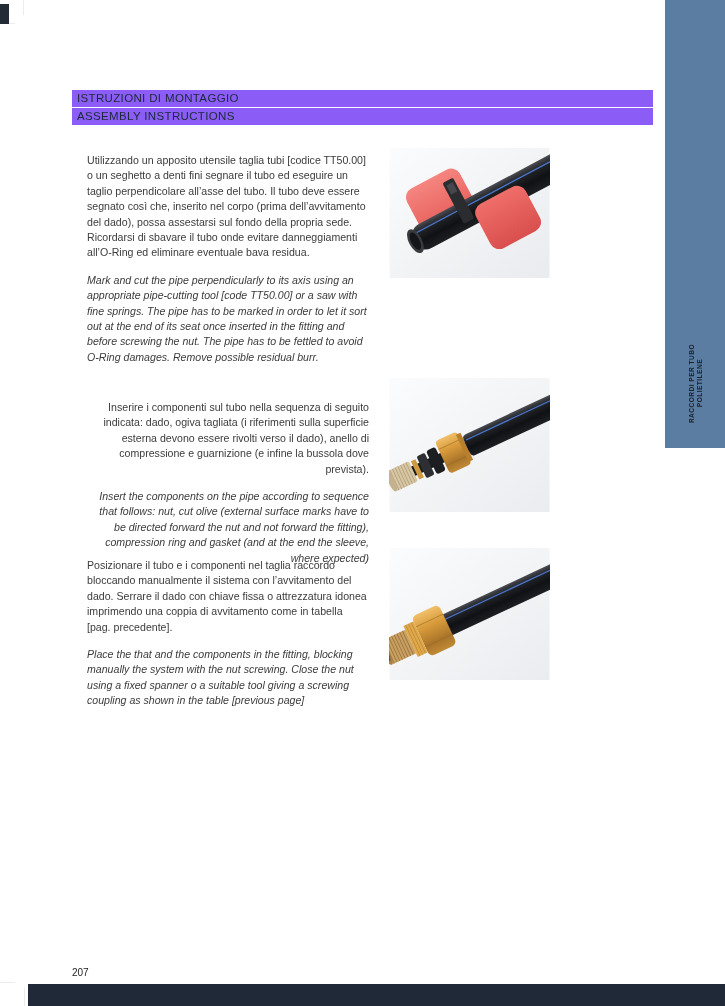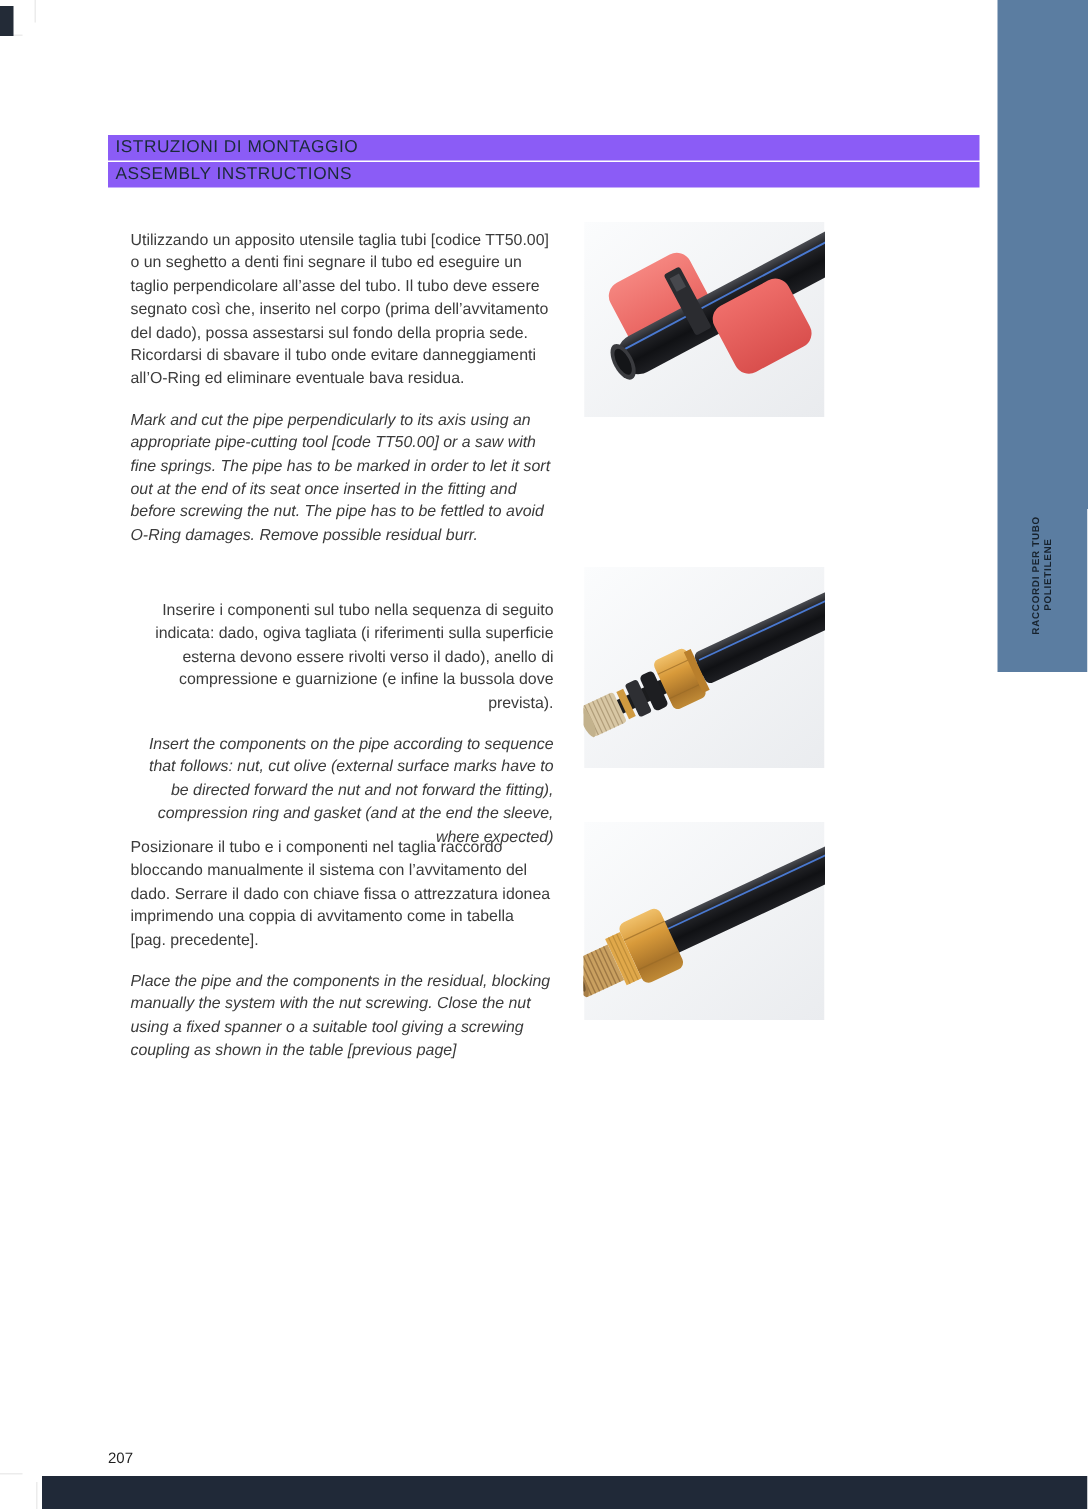--- a/index.html
+++ b/index.html
@@ -96,21 +96,21 @@
   <p class="en">Mark and cut the pipe perpendicularly to its axis using an appropriate pipe-cutting tool [code TT50.00] or a saw with fine springs. The pipe has to be marked in order to let it sort out at the end of its seat once inserted in the fitting and before screwing the nut. The pipe has to be fettled to avoid O-Ring damages. Remove possible residual burr.</p>
 </div>
 
 <div class="section sec-2">
   <p class="it">Inserire i componenti sul tubo nella sequenza di seguito indicata: dado, ogiva tagliata (i riferimenti sulla superficie esterna devono essere rivolti verso il dado), anello di compressione e guarnizione (e infine la bussola dove prevista).</p>
   <p class="en">Insert the components on the pipe according to sequence that follows: nut, cut olive (external surface marks have to be directed forward the nut and not forward the fitting), compression ring and gasket (and at the end the sleeve, where expected)</p>
 </div>
 
 <div class="section sec-3">
   <p class="it">Posizionare il tubo e i componenti nel taglia raccordo bloccando manualmente il sistema con l’avvitamento del dado. Serrare il dado con chiave fissa o attrezzatura idonea imprimendo una coppia di avvitamento come in tabella [pag. precedente].</p>
-  <p class="en">Place the pipe and the components in the residual, blocking manually the system with the nut screwing. Close the nut using a fixed spanner o a suitable tool giving a screwing coupling as shown in the table [previous page]</p>
+  <p class="en">Place the that and the components in the fitting, blocking manually the system with the nut screwing. Close the nut using a fixed spanner o a suitable tool giving a screwing coupling as shown in the table [previous page]</p>
 </div>
 
 <div class="figure fig-1">
   <svg viewBox="0 0 160 130" xmlns="http://www.w3.org/2000/svg">
     <defs>
       <linearGradient id="f1bg" x1="0" y1="0" x2="1" y2="1">
         <stop offset="0" stop-color="#fbfcfd"></stop>
           <stop offset="1" stop-color="#e9ebee"></stop>
       </linearGradient>
       <linearGradient id="f1pipe" x1="0" y1="0" x2="0" y2="1">

